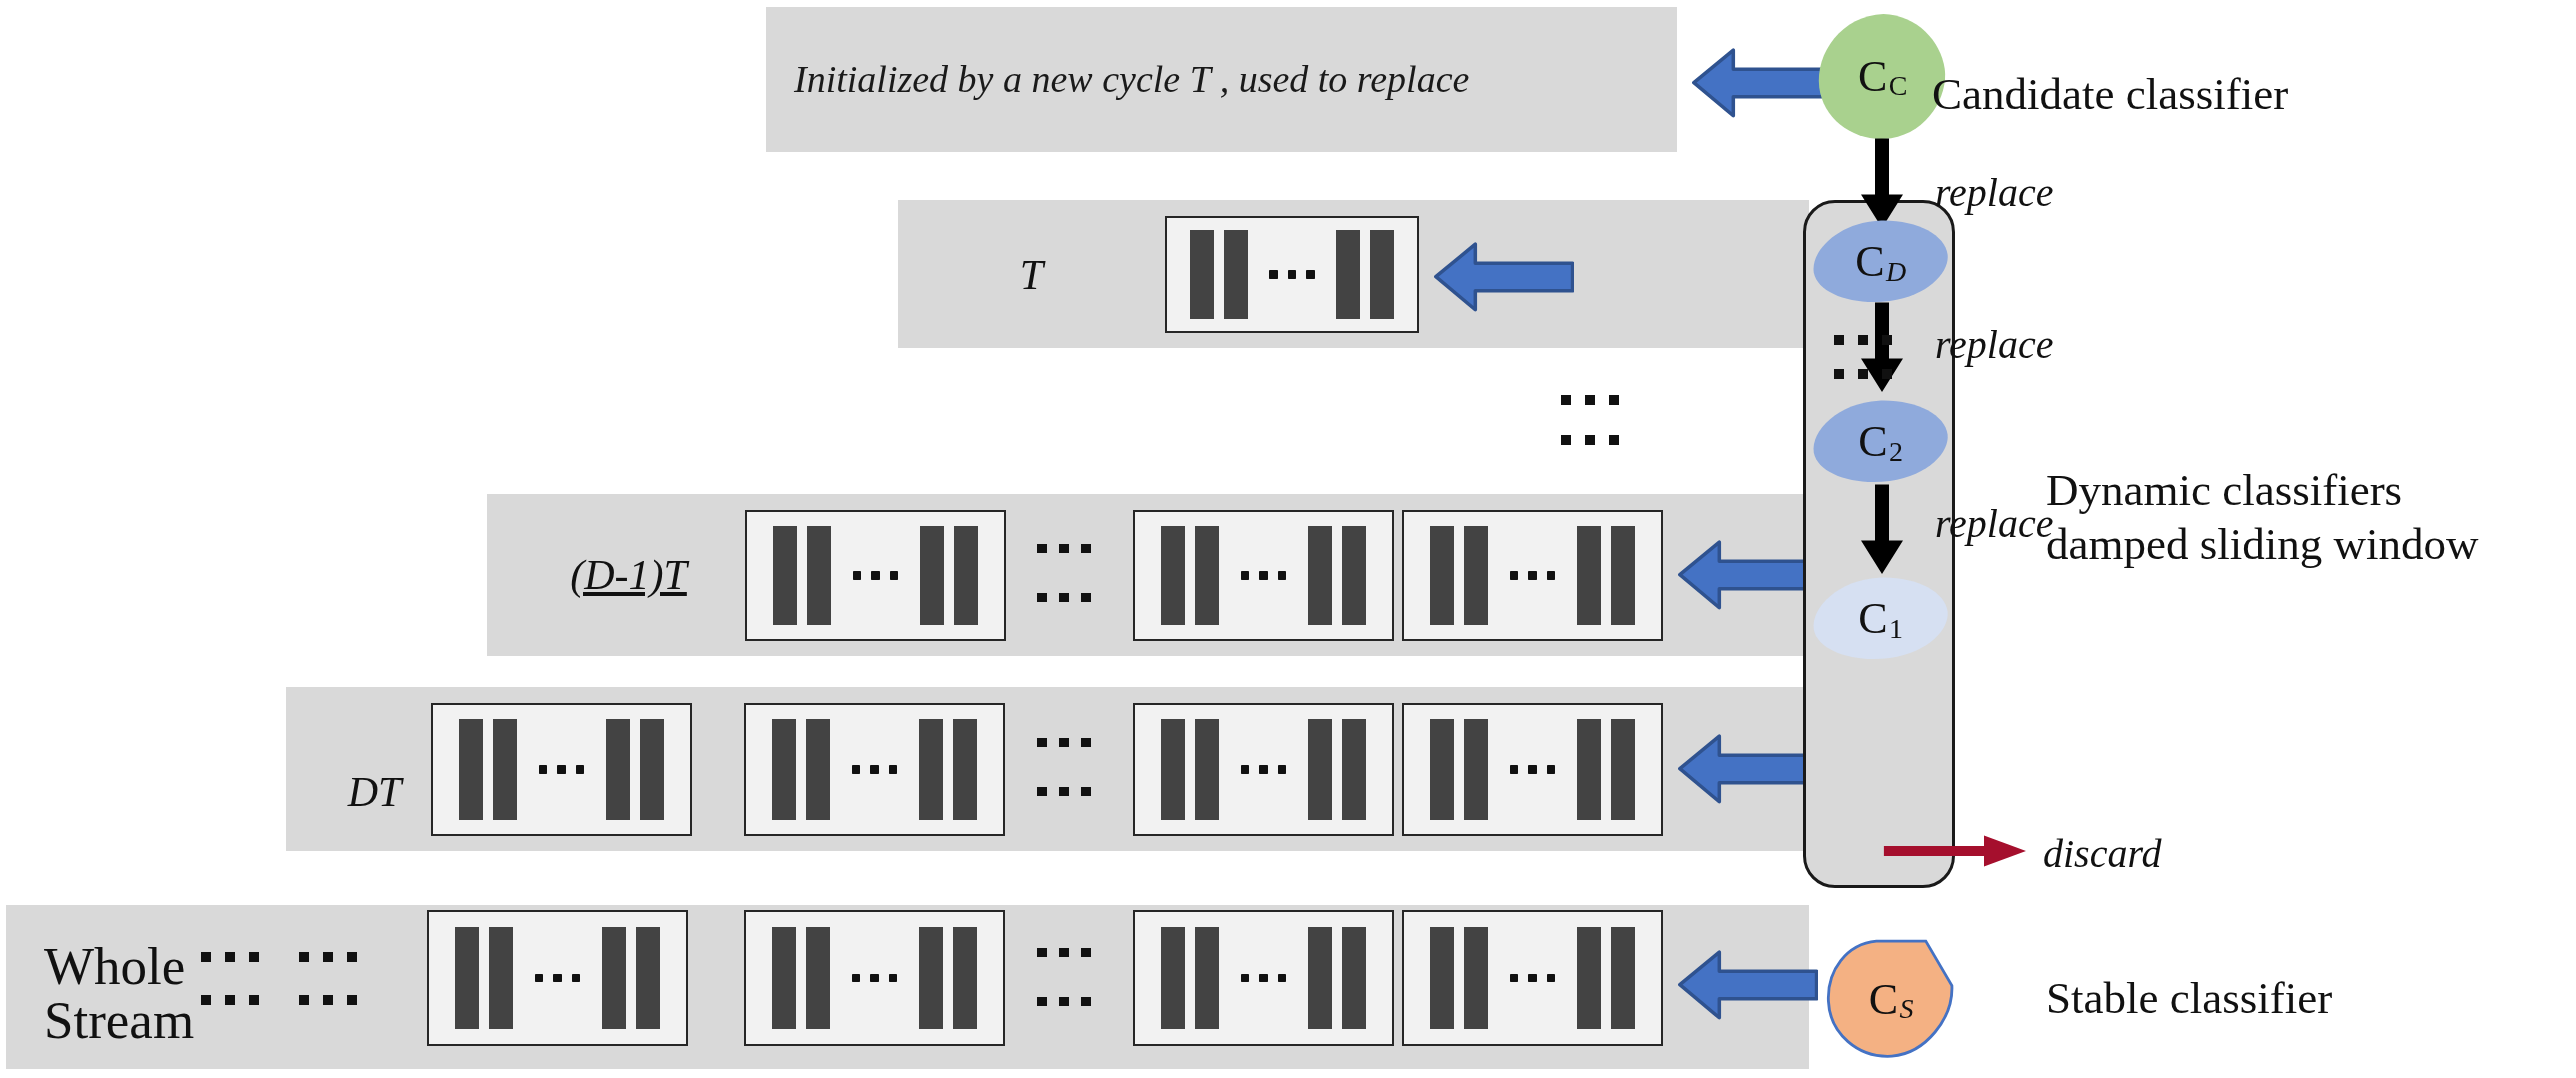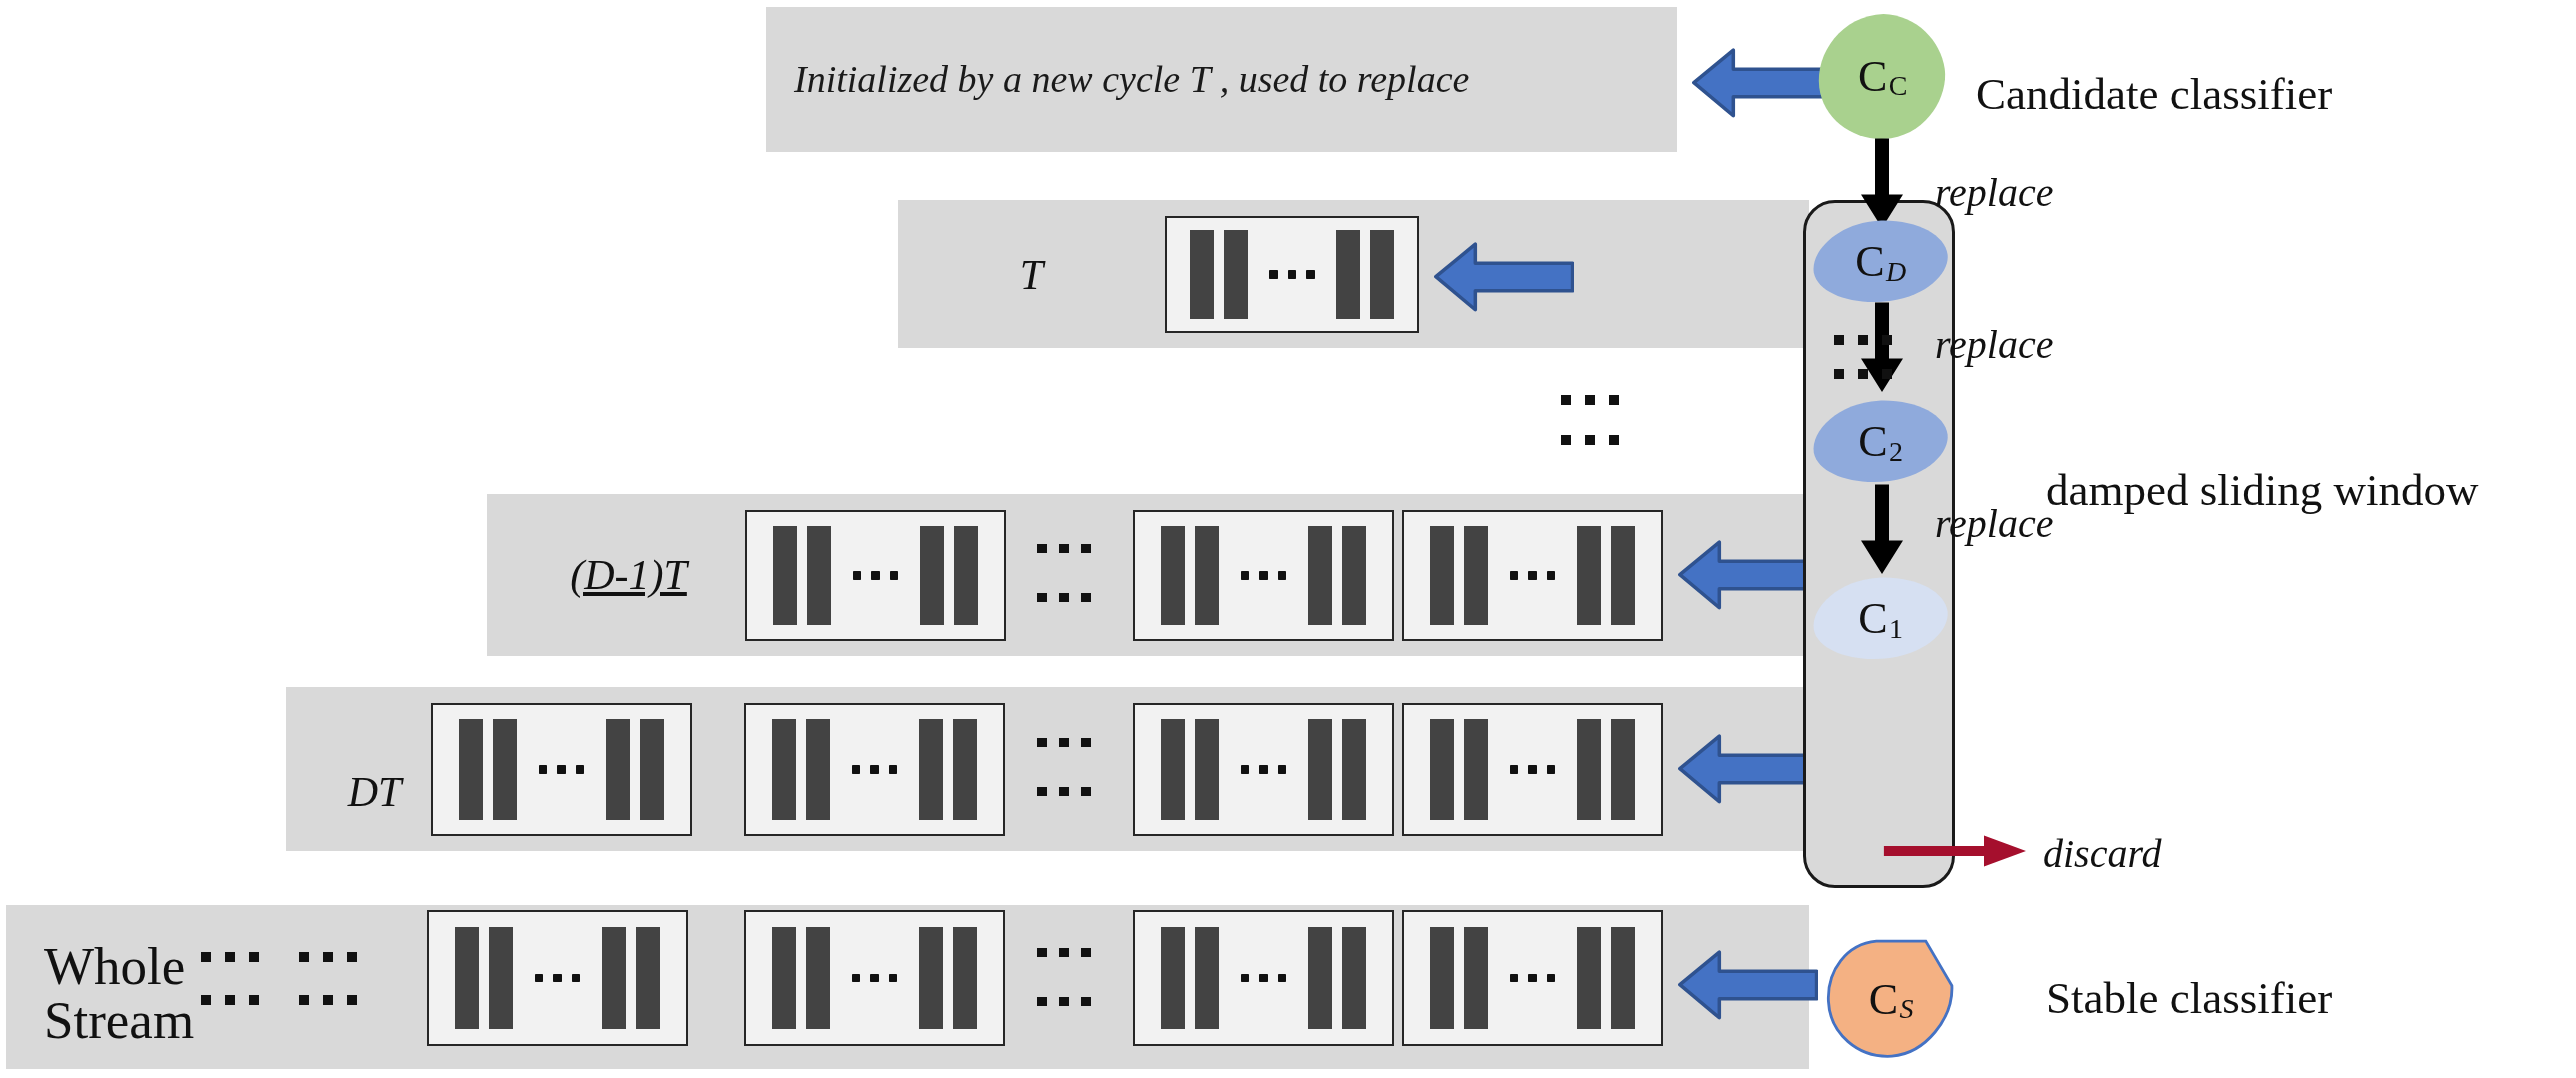--- a/index.html
+++ b/index.html
@@ -486,22 +486,23 @@
   <div class="anno" style="left:2043px;top:830px;">discard</div>
 
   <div class="blob" style="left:1827px;top:939px;width:127px;height:120px;">
     <svg width="127" height="120" viewBox="0 0 180 170">
       <path d="M 70 3 L 140 3 L 177 66 C 179 112 140 162 92 166
                C 44 169 4 134 2 88 C 0 44 28 7 70 3 Z" fill="#f4b183" stroke="#4472c4" stroke-width="4"></path>
     </svg>
     <div class="lbl">C<sub>S</sub></div>
   </div>
 
-  <div class="legend" style="left:1976px;top:67px;">Candidate classifier</div>
+  <div class="legend" style="left:1932px;top:67px;">Candidate classifier</div>
 
   <div class="legend" style="left:2046px;top:463px;">
+    <div>Dynamic classifiers</div>
     <div>damped sliding window</div>
   </div>
 
   <div class="legend" style="left:2046px;top:971px;">Stable classifier</div>
 
 </div>
 
 
 </body></html>

